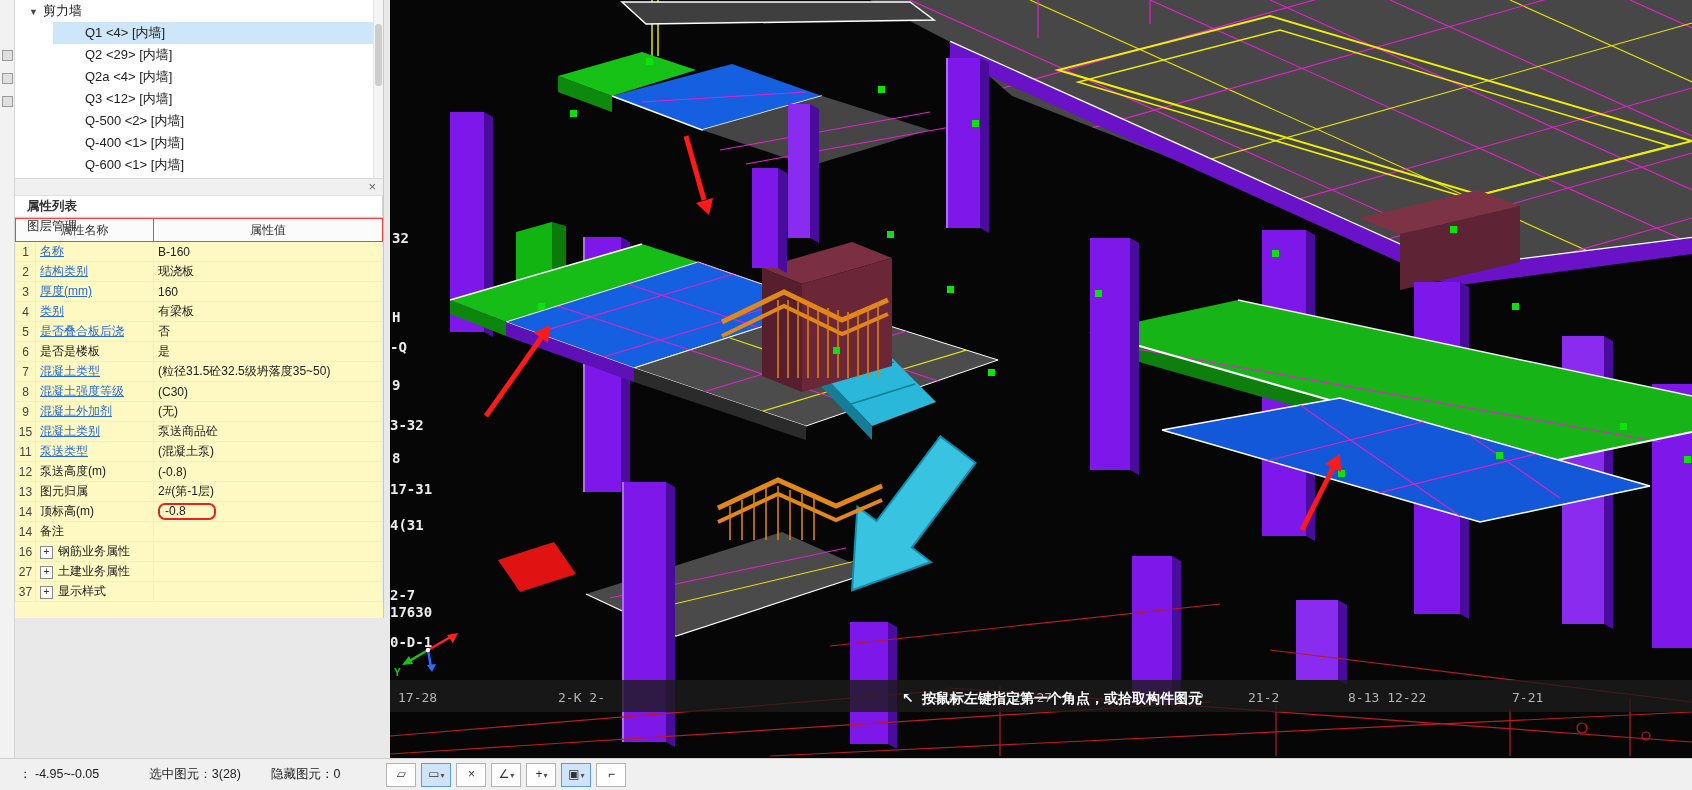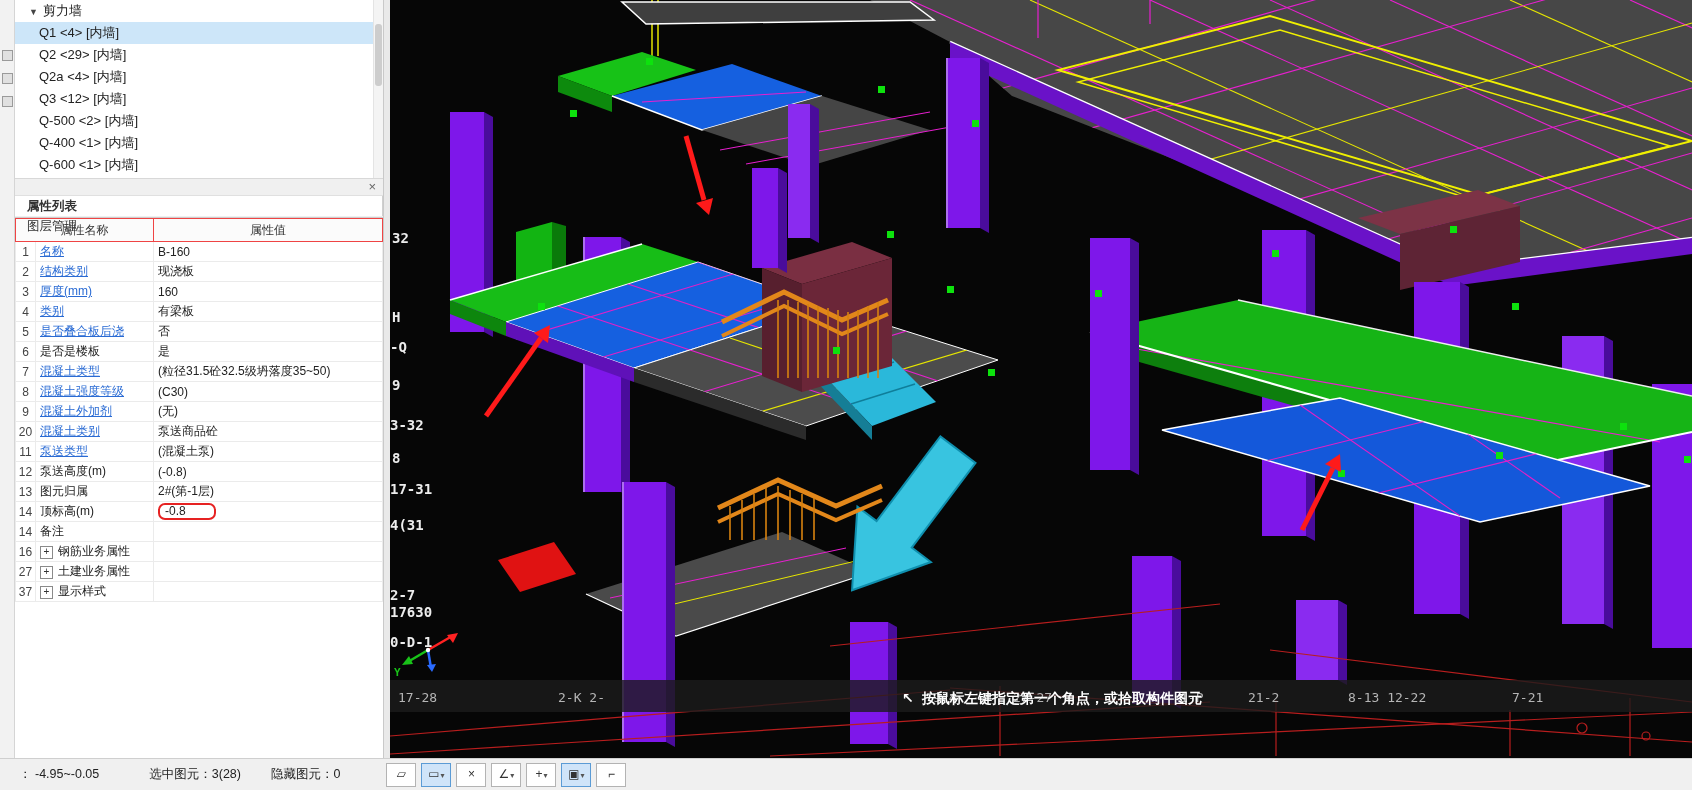--- a/index.html
+++ b/index.html
@@ -6,25 +6,25 @@
   body{width:1692px;height:790px;overflow:hidden;background:#e9e9e9;
        font-family:"Liberation Sans","DejaVu Sans",sans-serif;}
   .app{position:relative;width:1692px;height:790px;}
 
   
   .edge{position:absolute;left:0;top:0;width:14px;height:758px;background:#f2f2f2;border-right:1px solid #d5d5d5;}
   .edge .ic{width:9px;height:9px;margin:0 auto;border:1px solid #9a9a9a;background:#e0e0e0;}
   .edge .ic.i1{margin-top:50px}.edge .ic.i2{margin-top:12px}.edge .ic.i3{margin-top:12px}
 
   
-  .left{position:absolute;left:15px;top:0;width:368px;height:758px;background:#ffffff;border-right:1px solid #c9c9c9;}
+  .left{position:absolute;left:15px;top:0;width:368px;height:618px;background:#fef9c3;border-right:1px solid #c9c9c9;}
   .tree{position:relative;height:178px;border-bottom:1px solid #d8d8d8;overflow:hidden;background:#fff;}
   .tree-group{height:22px;line-height:22px;font-size:13px;padding-left:14px;color:#222;white-space:nowrap;}
   .tree-group .tri{font-size:9px;color:#444;margin-right:5px;}
-  .tree-item{height:22px;line-height:22px;font-size:13px;padding-left:24px;color:#222;white-space:nowrap;}
+  .tree-item{height:22px;line-height:22px;font-size:13px;padding-left:32px;color:#222;white-space:nowrap;margin-left:38px;}
   .tree-item.selected{background:#cde6f9;}
   .vscroll{position:absolute;right:0;top:0;width:9px;height:178px;background:#f4f4f4;border-left:1px solid #e4e4e4;}
   .vthumb{position:absolute;left:1px;top:24px;width:7px;height:62px;background:#cdcdcd;border-radius:3px;}
 
   .phead{position:relative;height:16px;background:#f0f0f0;border-bottom:1px solid #e0e0e0;}
   .pclose{position:absolute;right:7px;top:0;font-size:13px;line-height:16px;color:#666;cursor:default;}
   .tabs{height:21px;background:#f0f0f0;border-bottom:1px solid #cfcfcf;display:flex;flex-direction:column;}
   .tab{padding:0 12px;font-size:12.5px;line-height:20px;color:#333;}
   .tab.active{background:#fff;font-weight:bold;border-right:1px solid #cfcfcf;}
 
@@ -141,21 +141,21 @@
             <td class="c-num">8</td>
             <td class="c-name"><span class="link">混凝土强度等级</span></td>
             <td class="c-val">(C30)</td>
           </tr>
           <tr>
             <td class="c-num">9</td>
             <td class="c-name"><span class="link">混凝土外加剂</span></td>
             <td class="c-val">(无)</td>
           </tr>
           <tr>
-            <td class="c-num">20</td>
+            <td class="c-num">15</td>
             <td class="c-name"><span class="link">混凝土类别</span></td>
             <td class="c-val">泵送商品砼</td>
           </tr>
           <tr>
             <td class="c-num">11</td>
             <td class="c-name"><span class="link">泵送类型</span></td>
             <td class="c-val">(混凝土泵)</td>
           </tr>
           <tr>
             <td class="c-num">12</td>

